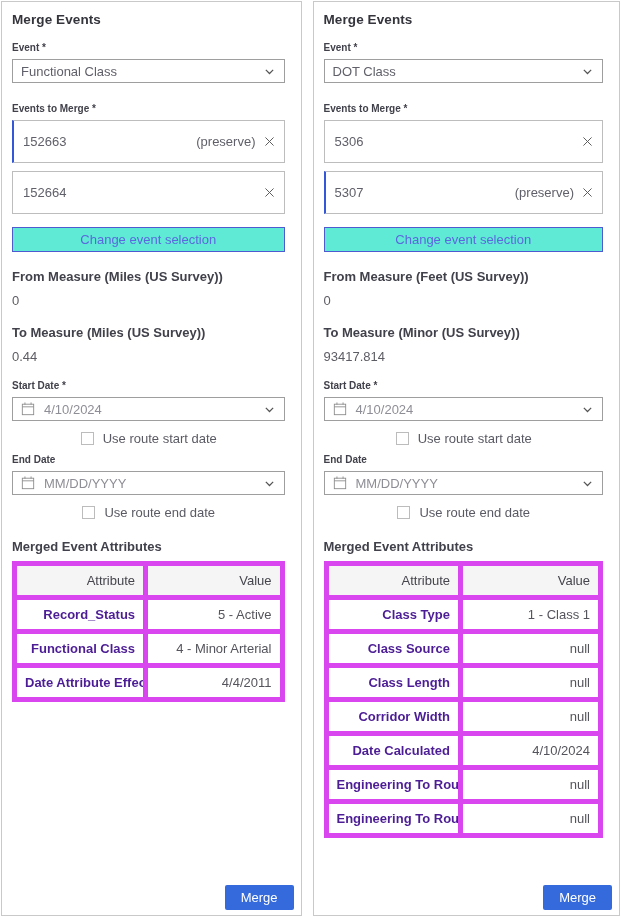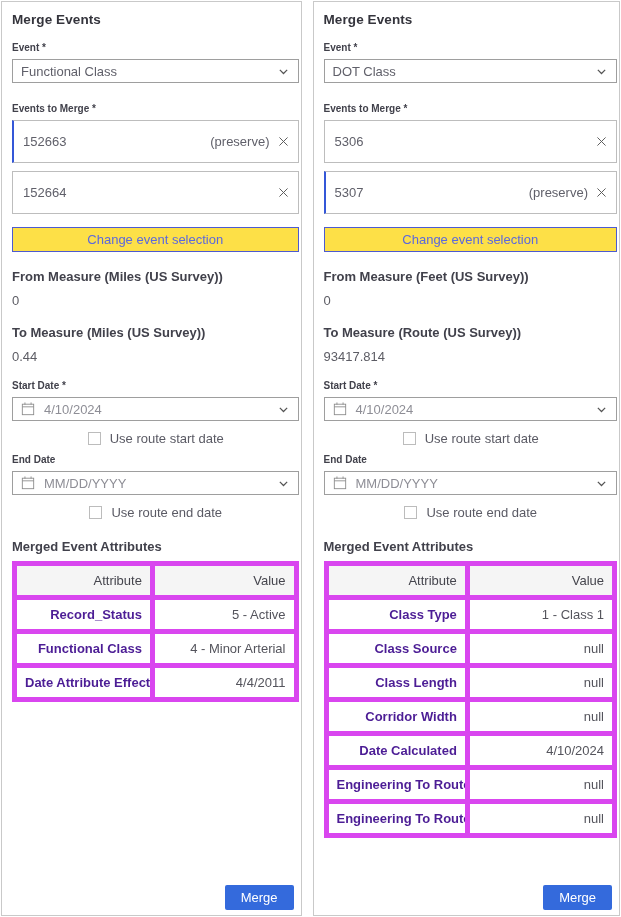--- a/index.html
+++ b/index.html
@@ -9,21 +9,21 @@
     font-size:13px; color:#45454d;
     -webkit-font-smoothing:antialiased;
   }
   .wrap { display:flex; gap:11px; padding:1px; box-sizing:border-box; }
   .panel {
     position:relative; box-sizing:border-box;
     border:1px solid #c9c9c9; background:#fff; height:915px;
   }
   .panel-left  { width:301px; }
   .panel-right { width:308px; }
-  .pad { padding:10px 2px 0 10px; }
+  .pad { padding:10px 16px 0 10px; }
 
   .panel-title { font-size:13.5px; font-weight:700; color:#34343c; letter-spacing:.1px; }
 
   .field-label { display:block; font-weight:700; font-size:10px; color:#41414b; margin:15px 0 6px; }
 
   .selectbox {
     border:1px solid #9e9e9e; height:24px; box-sizing:border-box;
     display:flex; align-items:center; justify-content:space-between;
     padding:0 8px; color:#60606a; cursor:pointer; background:#fff;
   }
@@ -33,21 +33,21 @@
     display:flex; align-items:center; padding:0 8px 0 10px;
     margin-bottom:8px; color:#60606a; background:#fff;
   }
   .event-row.preserved { border-left:2px solid #3457d8; padding-left:9px; }
   .event-row .spacer { flex:1; }
   .preserve-badge { margin-right:7px; color:#60606a; }
   .icon-btn { display:flex; align-items:center; cursor:pointer; background:none; border:none; padding:0; }
 
   .change-btn {
     display:block; width:100%; height:25px; box-sizing:border-box;
-    margin-top:13px; background:#fde047;
+    margin-top:13px; background:#5eead4;
     border:1px solid #4d5ad0; color:#5b68de;
     font-family:inherit; font-size:13px; cursor:pointer;
   }
 
   .measure-label { font-weight:700; color:#41414b; margin-top:17px; }
   .measure-value { color:#5c5c64; margin-top:9px; }
 
   .datebox {
     border:1px solid #9e9e9e; height:24px; box-sizing:border-box;
     display:flex; align-items:center; gap:9px; padding:0 8px;
@@ -246,21 +246,21 @@
               <line x1="13" y1="3" x2="3" y2="13"></line>
             </svg>
         </button>
       </div>
 
       <button class="change-btn">Change event selection</button>
 
       <div class="measure-label">From Measure (Feet (US Survey))</div>
       <div class="measure-value">0</div>
 
-      <div class="measure-label">To Measure (Route (US Survey))</div>
+      <div class="measure-label">To Measure (Minor (US Survey))</div>
       <div class="measure-value">93417.814</div>
 
       <label class="field-label" style="margin-top:16px">Start Date *</label>
       <div class="datebox">
         <span class="icon-btn">
           <svg width="14" height="14" viewBox="0 0 16 16" fill="none" stroke="#8a8a8a">
               <rect x="1.5" y="2.5" width="13" height="12"></rect>
               <line x1="1.5" y1="5.5" x2="14.5" y2="5.5"></line>
               <line x1="4.5" y1="0.5" x2="4.5" y2="3"></line>
               <line x1="11.5" y1="0.5" x2="11.5" y2="3"></line>

